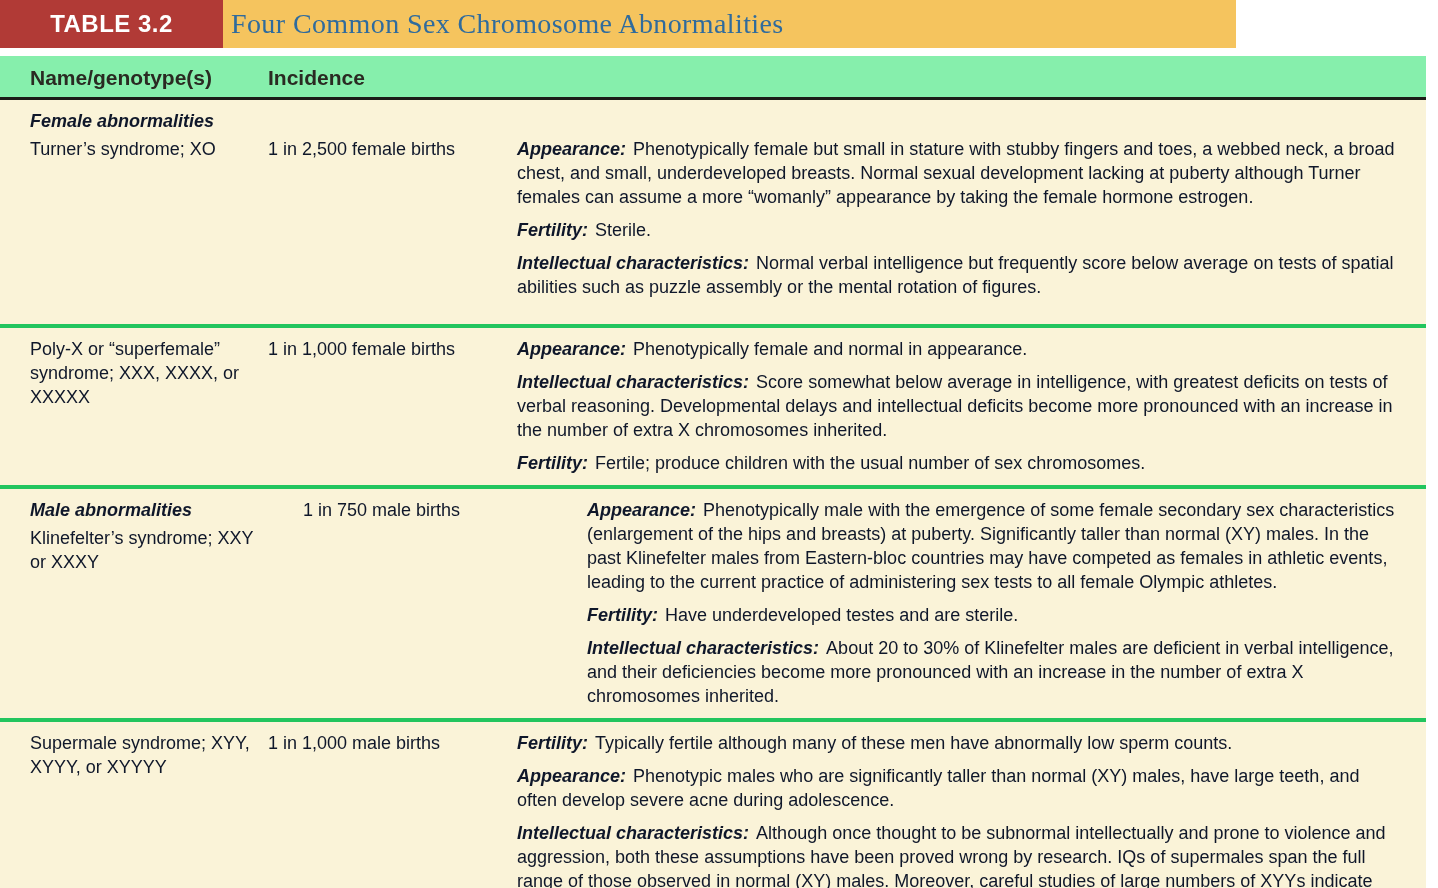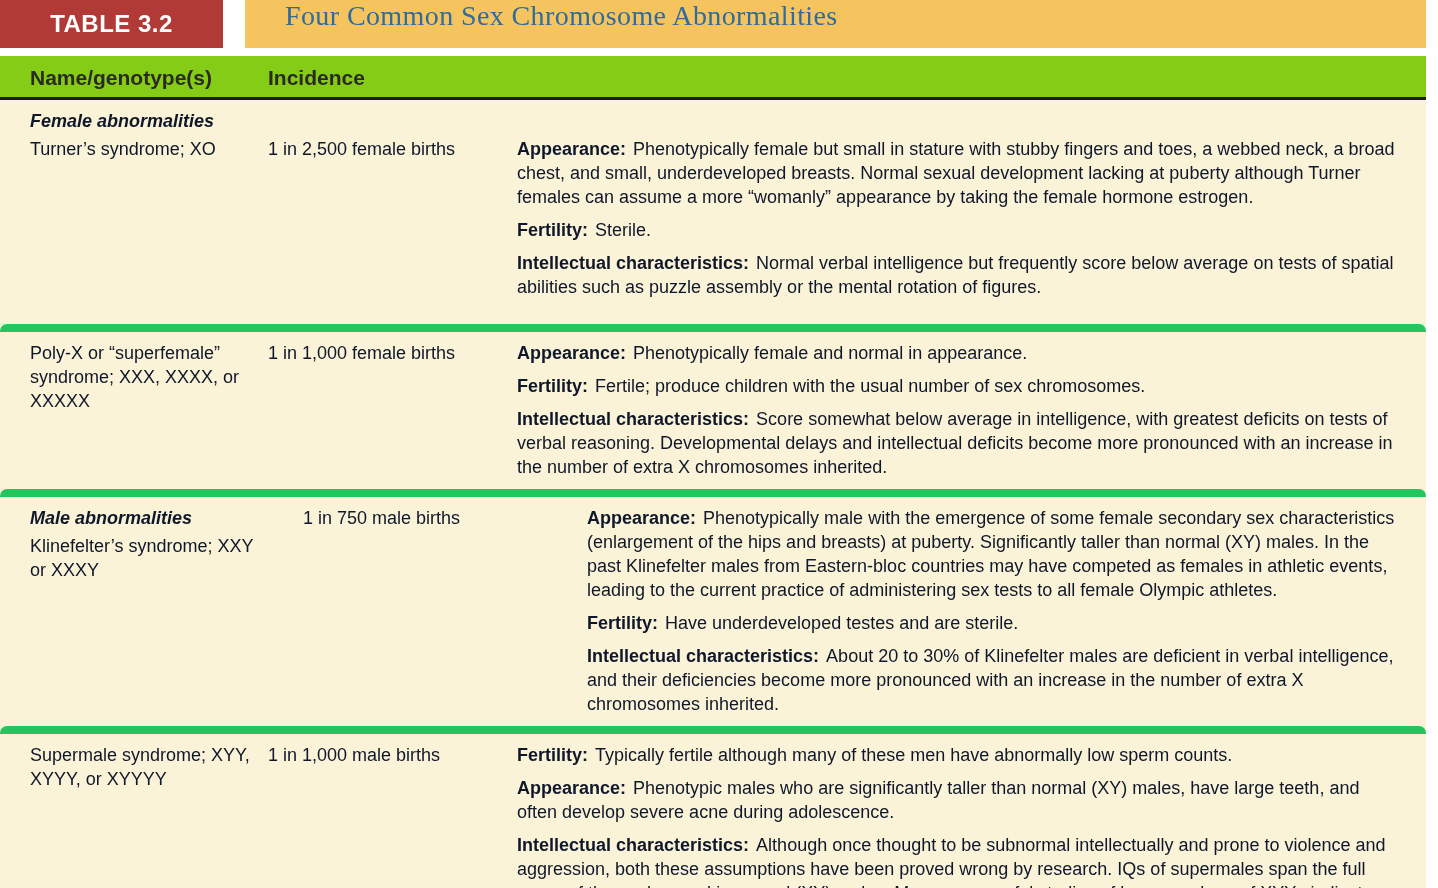--- a/index.html
+++ b/index.html
@@ -10,93 +10,93 @@
     width: 1426px;
     height: 888px;
     overflow: hidden;
     background: #ffffff;
   }
 
   
   .header-bar {
     display: flex;
     height: 48px;
-    width: 1426px;
-    gap: 22px;
+    width: 1236px;
   }
   .table-label {
     width: 223px;
     background: #b13a36;
     color: #ffffff;
     font-weight: bold;
     font-size: 24px;
     letter-spacing: 0.5px;
     display: flex;
     align-items: center;
     justify-content: center;
   }
   .table-title-band {
     flex: 1;
     background: #f5c45e;
     display: flex;
-    align-items: flex-start;
-    padding-left: 40px;
+    align-items: center;
+    padding-left: 8px;
   }
   .table-title {
     font-family: "Liberation Serif", "DejaVu Serif", serif;
     color: #2f6b9d;
     font-size: 28px;
     letter-spacing: 0.4px;
   }
   .header-gap { height: 8px; background: #ffffff; }
 
   
   .grid {
     display: grid;
     grid-template-columns: 238px 249px 1fr;
     padding-left: 30px;
     padding-right: 26px;
   }
 
   
   .col-headers {
-    background: #84cc16;
+    background: #86efac;
     padding-top: 10px;
     padding-bottom: 7px;
     border-bottom: 3px solid #1c1c18;
   }
   .col-header {
     font-weight: bold;
     font-size: 21px;
     color: #2a2a22;
   }
 
   
   .table-body { background: #faf3d8; min-height: 796px; }
   .row {
     padding-top: 9px;
     padding-bottom: 10px;
   }
-  .row + .row { border-top: 8px solid #22c55e; border-radius: 7px; }
+  .row + .row { border-top: 4px solid #22c55e; }
   .row-0 { min-height: 224px; }
   .row-1 { min-height: 141px; }
   .row-2 { min-height: 208px; gap: 35px; }
 
   .cell { font-size: 18px; line-height: 24px; color: #0f172a; }
   .section-label {
     font-style: italic;
     font-weight: bold;
     margin-bottom: 4px;
   }
   .name-text { padding-right: 10px; }
   .offset-one-line { margin-top: 28px; }
 
   .implications p { margin: 0 0 9px 0; }
   .implications p:last-child { margin-bottom: 0; }
   .imp-label {
+    font-style: italic;
     font-weight: bold;
     margin-right: 7px;
     text-align: right;
   }
 </style>
 </head>
 <body>
 
 <div class="page">
 
@@ -129,22 +129,22 @@
       </div>
     </div>
 
     <div class="row row-1 grid">
       <div class="cell">
         <div class="name-text">Poly-X or “superfemale” syndrome; XXX, XXXX, or XXXXX</div>
       </div>
       <div class="cell">1 in 1,000 female births</div>
       <div class="cell implications">
         <p><span class="imp-label">Appearance:</span><span>Phenotypically female and normal in appearance.</span></p>
+        <p><span class="imp-label">Intellectual characteristics:</span><span>Score somewhat below average in intelligence, with greatest deficits on tests of verbal reasoning. Developmental delays and intellectual deficits become more pronounced with an increase in the number of extra X chromosomes inherited.</span></p>
         <p><span class="imp-label">Fertility:</span><span>Fertile; produce children with the usual number of sex chromosomes.</span></p>
-        <p><span class="imp-label">Intellectual characteristics:</span><span>Score somewhat below average in intelligence, with greatest deficits on tests of verbal reasoning. Developmental delays and intellectual deficits become more pronounced with an increase in the number of extra X chromosomes inherited.</span></p>
       </div>
     </div>
 
     <div class="row row-2 grid">
       <div class="cell">
         <div class="section-label">Male abnormalities</div>
         <div class="name-text">Klinefelter’s syndrome; XXY or XXXY</div>
       </div>
       <div class="cell">1 in 750 male births</div>
       <div class="cell implications">

